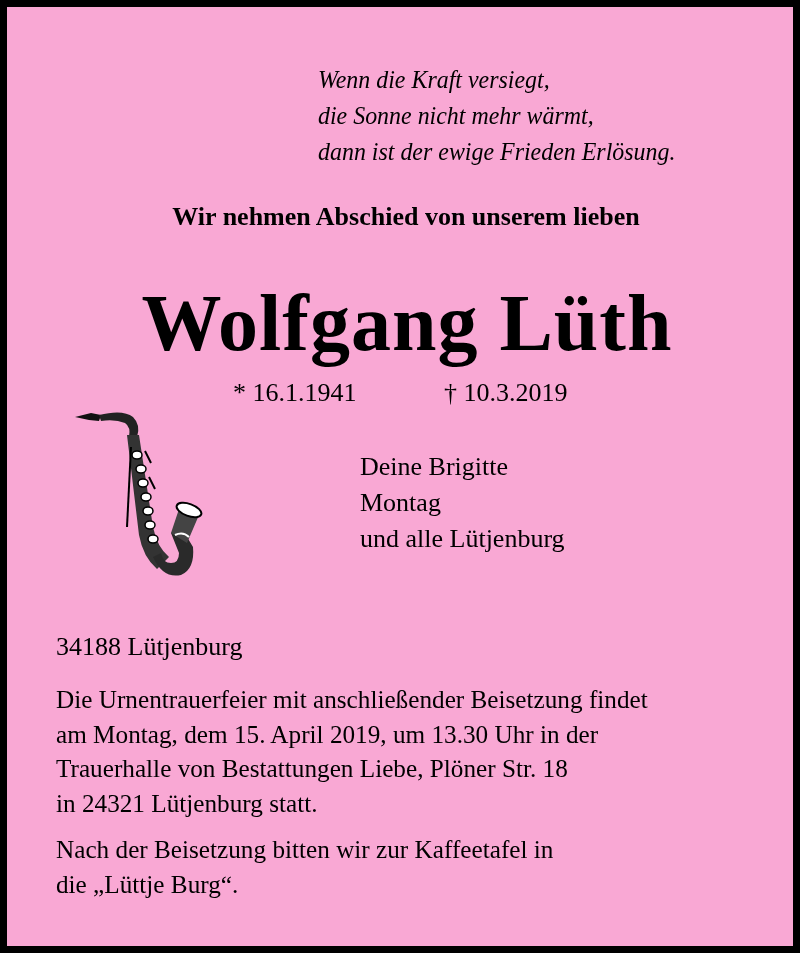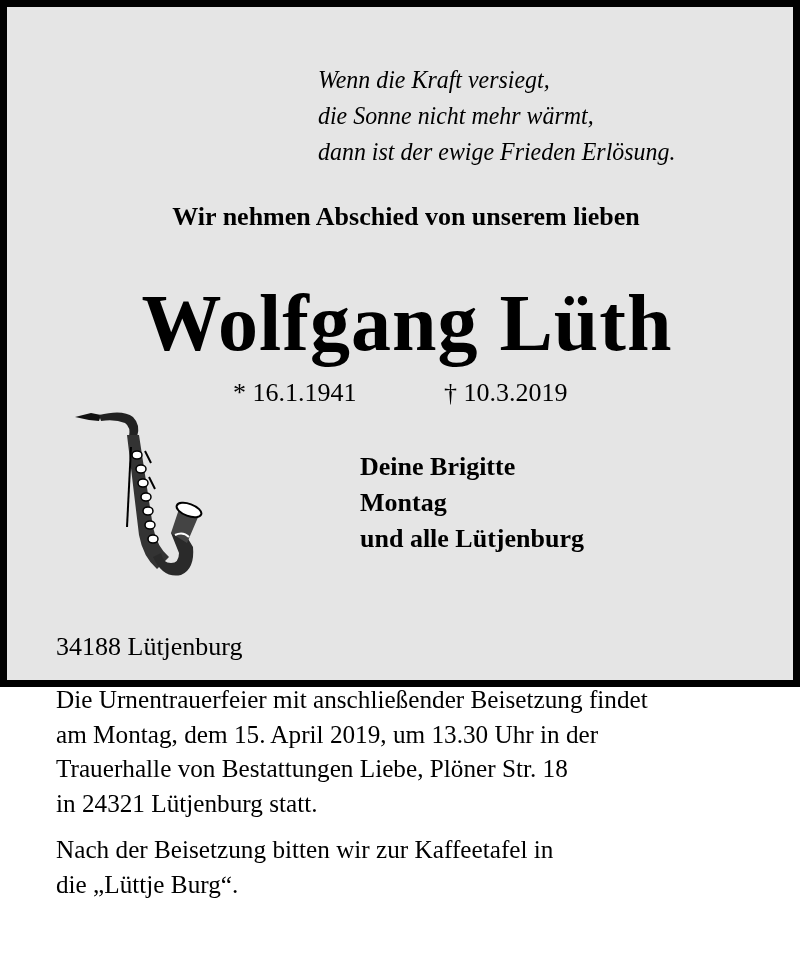--- a/index.html
+++ b/index.html
@@ -1,19 +1,19 @@
 <!DOCTYPE html>
 <html><head>
 <meta charset="utf-8">
 <style>
   html, body { margin: 0; padding: 0; background: #ffffff; }
   body { width: 800px; height: 953px; position: relative; overflow: hidden; }
   .frame {
-    position: absolute; left: 0; top: 0; width: 800px; height: 687px;
-    box-sizing: border-box; border: 7px solid #000; background: #e5e5e5;
+    position: absolute; left: 0; top: 0; width: 800px; height: 953px;
+    box-sizing: border-box; border: 7px solid #000; background: #f9a8d4;
   }
   .serif { font-family: "Liberation Serif", "DejaVu Serif", serif; color: #000; }
   .poem {
     position: absolute; left: 311px; top: 55px;
     font-style: italic; font-size: 26px; line-height: 36px;
     transform: scaleX(0.92); transform-origin: left top;
   }
   .poem div { white-space: nowrap; }
   .intro {
     position: absolute; left: 0; width: 800px; top: 192px; text-align: center;
@@ -27,21 +27,21 @@
   .dates {
     position: absolute; top: 369px; font-size: 26px; line-height: 34px;
   }
   .dates .born { position: absolute; left: 226px; white-space: nowrap; }
   .dates .died { position: absolute; left: 437px; white-space: nowrap; }
   .sax {
     position: absolute; left: 64px; top: 400px; width: 135px; height: 180px;
   }
   .family {
     position: absolute; left: 353px; top: 442px;
-    font-weight: bold; font-size: 26px; line-height: 36px;
+    font-weight: normal; font-size: 26px; line-height: 36px;
   }
   .family div { white-space: nowrap; }
   .city {
     position: absolute; left: 49px; top: 623px; font-size: 26px; line-height: 34px;
   }
   .ceremony {
     position: absolute; left: 49px; top: 676px; font-size: 26px; line-height: 34.5px;
     transform: scaleX(0.97); transform-origin: left top;
   }
   .ceremony div, .cafe div { white-space: nowrap; }

